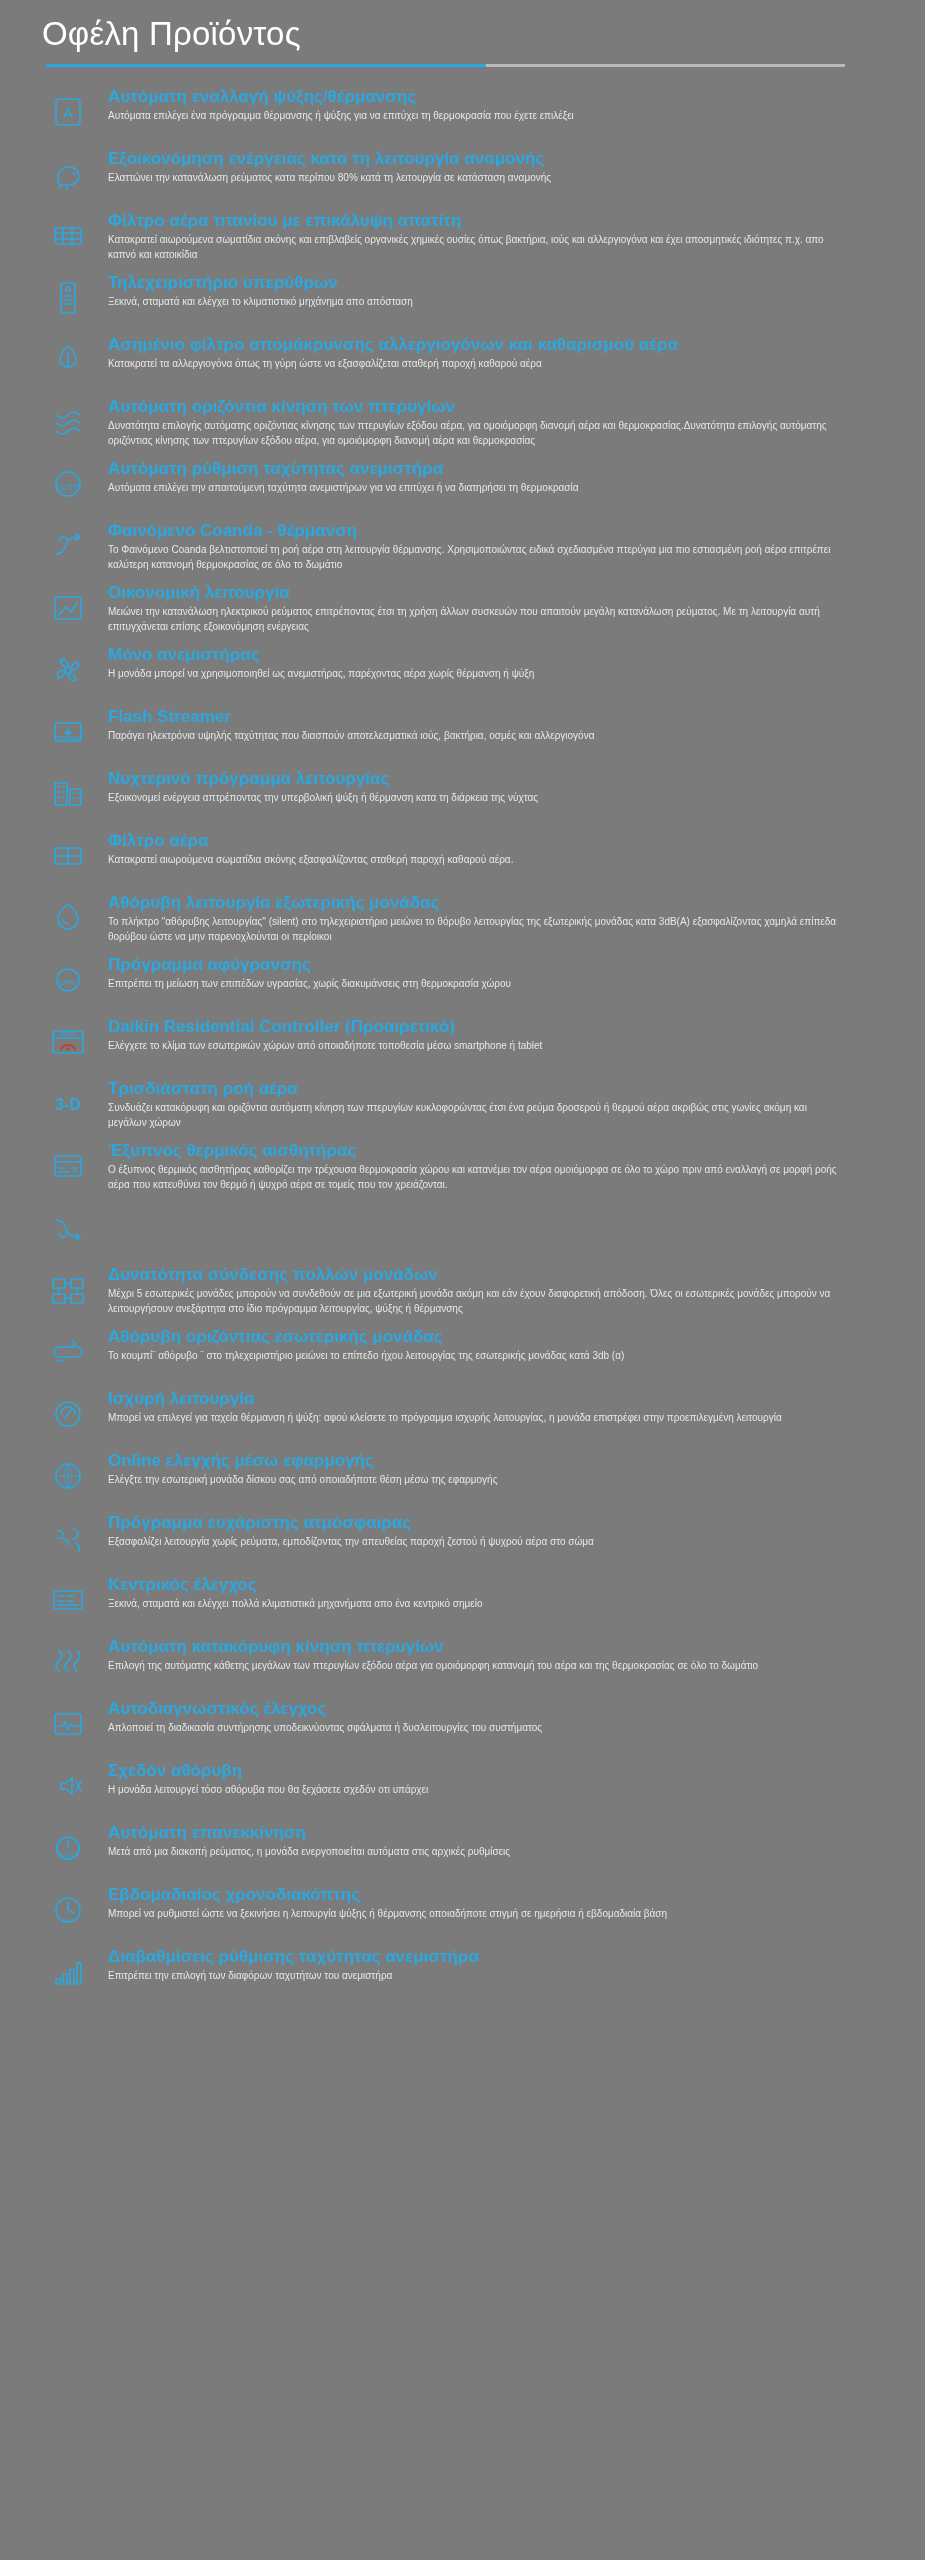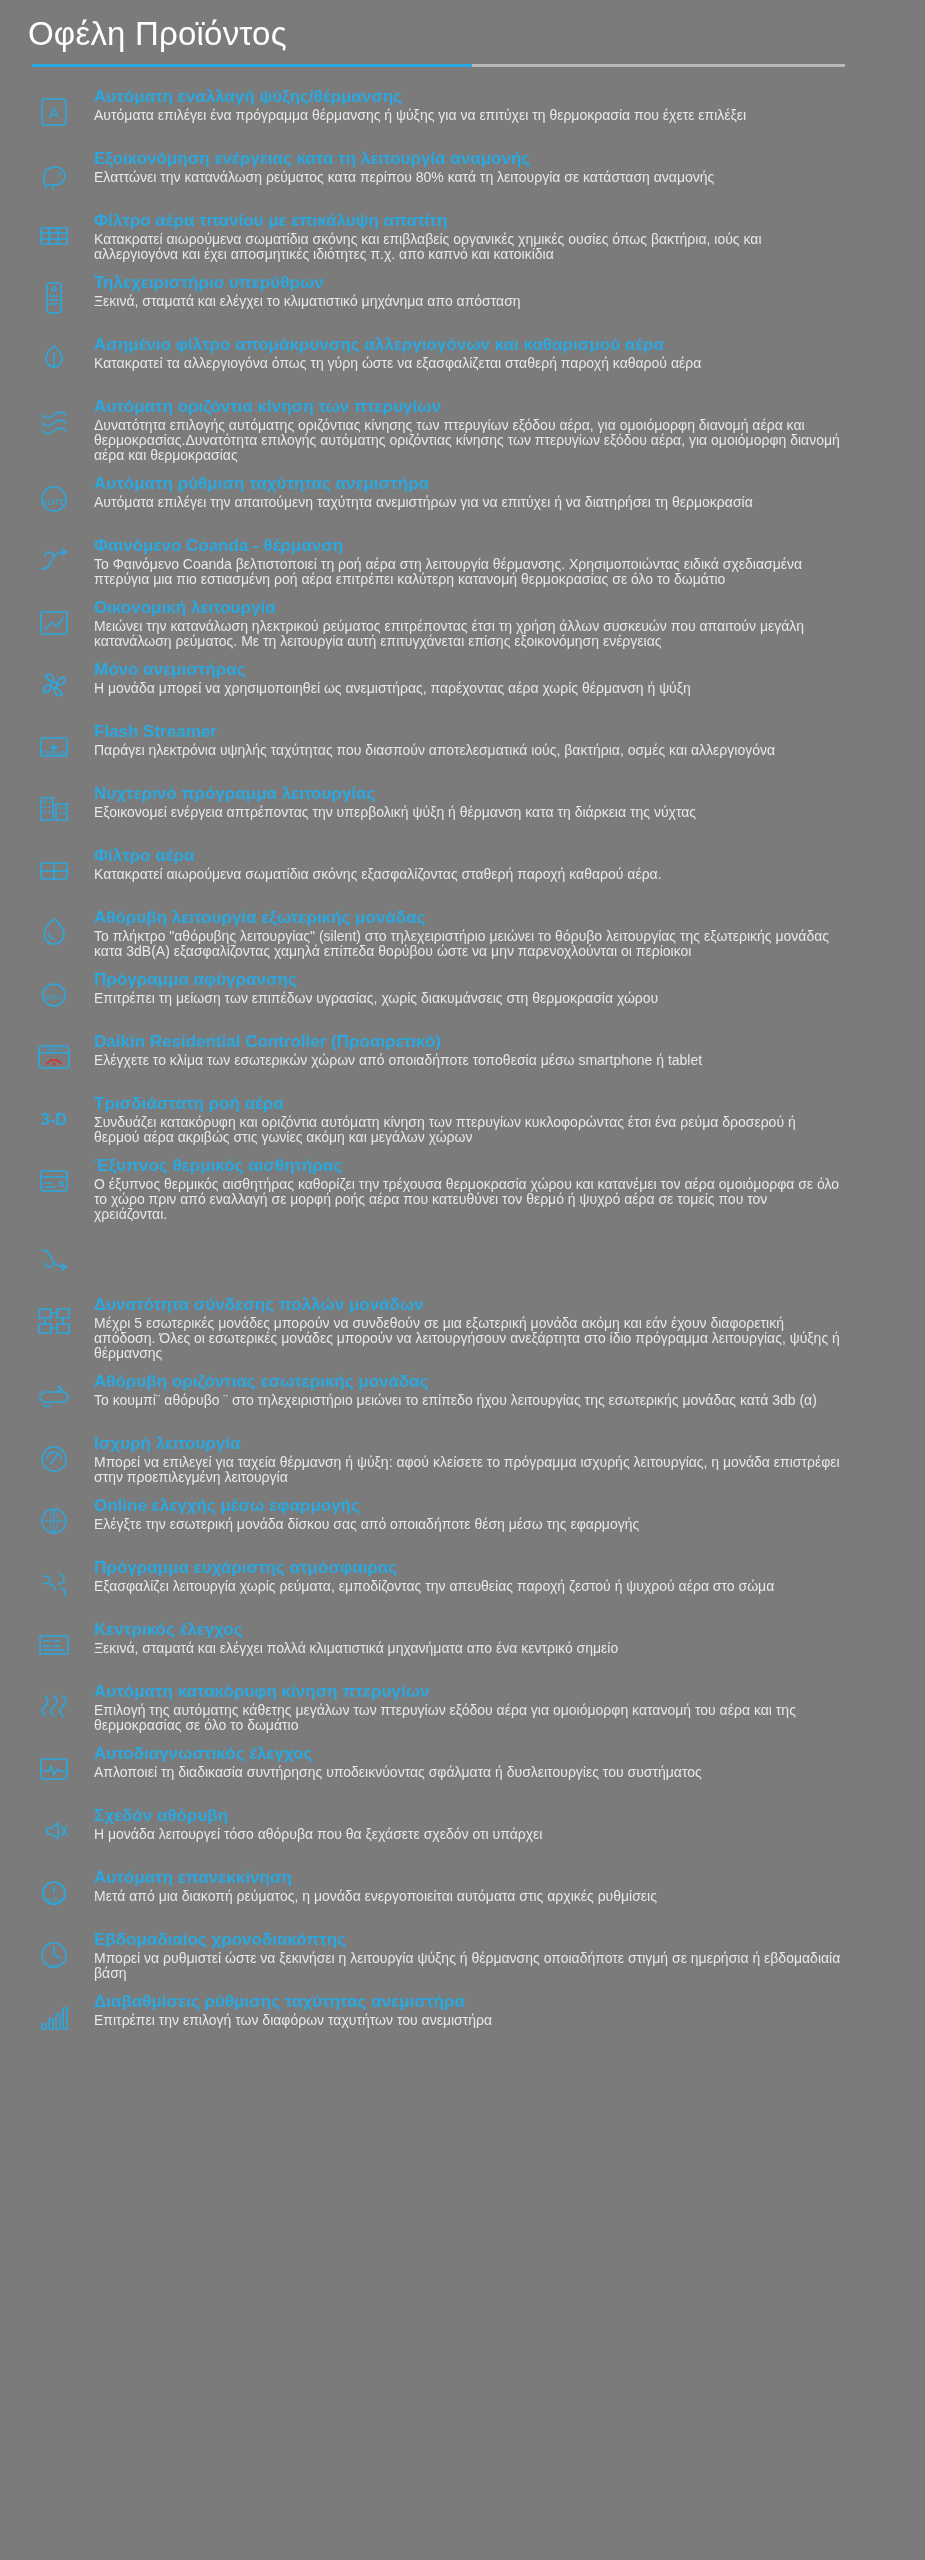--- a/index.html
+++ b/index.html
@@ -9,21 +9,21 @@
     background: #7b7b7b;
   }
   body {
     width: 925px;
     min-height: 2560px;
     font-family: "Liberation Sans", sans-serif;
     color: #ffffff;
   }
   .page {
     width: 873px;
-    padding: 0 0 30px 0;
+    padding: 0 0 30px 14px;
   }
   .page-header {
     padding: 14px 0 0 28px;
   }
   .page-title {
     font-size: 33px;
     font-weight: 400;
     color: #ffffff;
     letter-spacing: 0.2px;
     line-height: 40px;
@@ -60,21 +60,21 @@
     padding-top: 2px;
   }
   .benefit-title {
     font-size: 17px;
     font-weight: bold;
     color: #2aa9e0;
     line-height: 17px;
     margin: 0 0 3px 0;
   }
   .benefit-desc {
-    font-size: 14px;
+    font-size: 10px;
     font-weight: normal;
     color: #e8e8e8;
     line-height: 15px;
     margin: 0;
     max-width: 840px;
   }
 </style>
 </head>
 <body>
 

